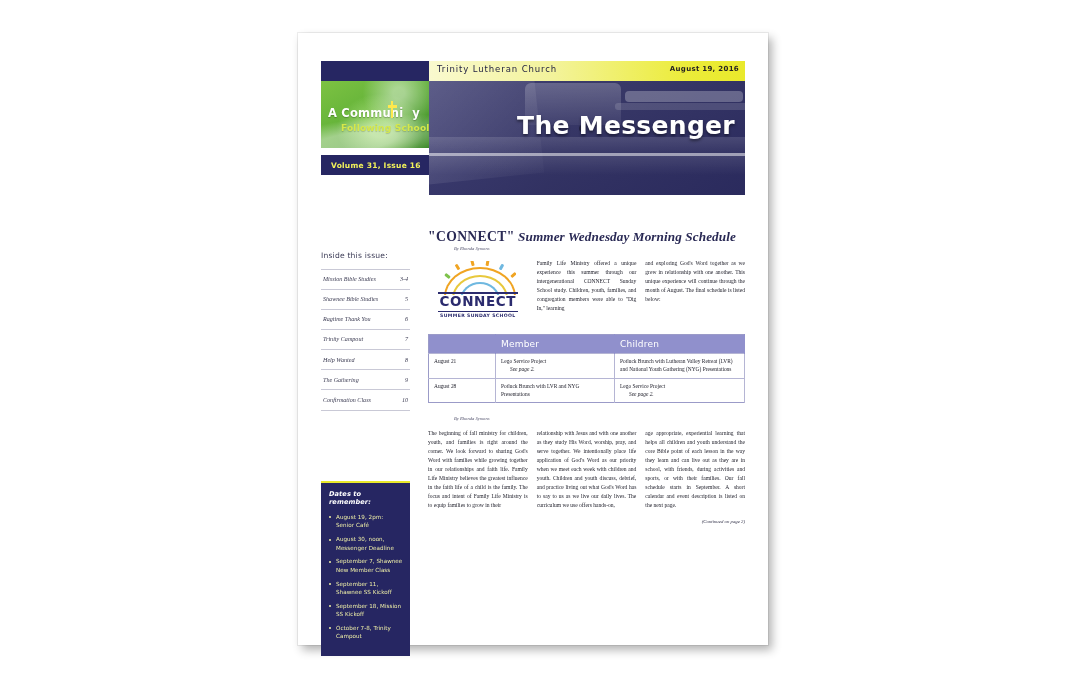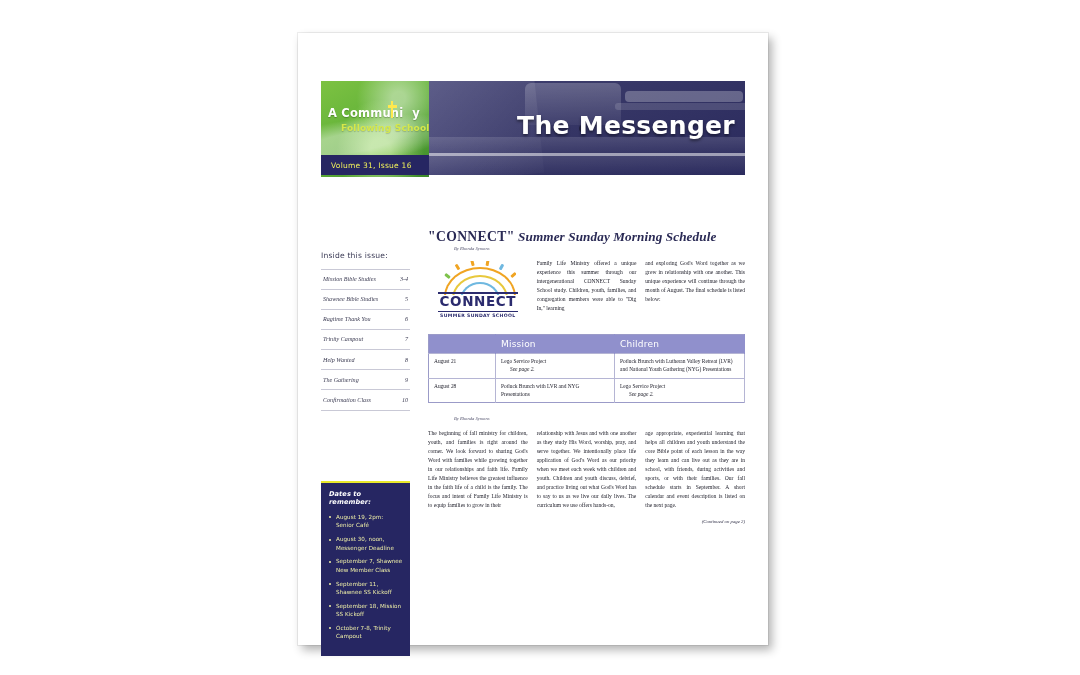--- a/index.html
+++ b/index.html
@@ -36,21 +36,21 @@
   .mh-topbar .date{
     position:absolute;right:6px;top:4px;
     font-family:"DejaVu Sans", sans-serif;
     font-size:7px;letter-spacing:.3px;color:#231f20;font-weight:bold;
   }
   .mh-navyslab{
     position:absolute;left:0;top:0;width:108px;height:20px;background:#262662;
   }
   
   .mh-logo{
-    position:absolute;left:0;top:20px;width:108px;height:96px;
+    position:absolute;left:0;top:20px;width:108px;height:67px;
     background:
       radial-gradient(circle at 72% 18%, rgba(255,255,255,.45) 0 6%, rgba(255,255,255,0) 38%),
       radial-gradient(ellipse at 55% 72%, rgba(220,255,170,.55) 0 12%, rgba(220,255,170,0) 52%),
       linear-gradient(150deg,#7dc242 0%,#66b43a 40%,#4e9c31 75%,#3d8a2a 100%);
     overflow:hidden;
   }
   .mh-logo .swoosh{
     position:absolute;left:-14px;top:34px;width:150px;height:46px;
     background:radial-gradient(ellipse at 30% 50%, rgba(255,255,255,.42) 0 30%, rgba(255,255,255,0) 72%);
     transform:rotate(-9deg);
@@ -71,26 +71,26 @@
     position:absolute;left:20px;top:42px;
     font-family:"DejaVu Sans", sans-serif;font-weight:bold;font-size:9px;
     color:#d5e84a;letter-spacing:.2px;white-space:nowrap;
     text-shadow:0 1px 1px rgba(0,0,0,.18);
   }
   .mh-volbar{
     position:absolute;left:0;top:94px;width:108px;height:20px;background:#262662;
   }
   .mh-volbar span{
     position:absolute;left:10px;top:5.5px;
-    font-family:"DejaVu Sans", sans-serif;font-weight:normal;font-size:7.5px;
+    font-family:"DejaVu Sans", sans-serif;font-weight:bold;font-size:7.5px;
     color:#f2f25a;letter-spacing:.25px;
   }
   
   .mh-photo{
-    position:absolute;left:108px;top:20px;width:316px;height:94px;
+    position:absolute;left:108px;top:20px;width:316px;height:114px;
     overflow:hidden;
     background:
       linear-gradient(115deg, rgba(56,56,110,.90) 0%, rgba(46,46,96,.88) 45%, rgba(40,40,92,.92) 100%),
       linear-gradient(to bottom,#8e8ea8 0%,#70708e 40%,#5a5a7c 70%,#4a4a6e 100%);
   }
   .mh-photo .ph{position:absolute;background:rgba(255,255,255,.10);}
   .mh-photo .ph1{left:-10px;top:-6px;width:120px;height:104px;transform:rotate(-6deg);
     background:linear-gradient(to bottom right, rgba(255,255,255,.16), rgba(255,255,255,.02));}
   .mh-photo .ph2{left:96px;top:2px;width:96px;height:42px;border-radius:6px 6px 0 0;
     background:linear-gradient(to bottom, rgba(255,255,255,.22), rgba(255,255,255,.05));}
@@ -224,20 +224,25 @@
   }
 </style>
 </head>
 <body>
 
 <div class="screen">
   <div class="page">
     <div class="page-inner">
 
       <div class="masthead">
+        <div class="mh-topbar">
+          <div class="mh-navyslab"></div>
+          <span class="church">Trinity Lutheran Church</span>
+          <span class="date">August 19, 2016</span>
+        </div>
 
         <div class="mh-logo">
           <div class="swoosh"></div>
           <div class="community"><span>A Communi</span><span style="padding-left:9px">y</span></div>
           <div class="cross">
               <i class="v"></i>
               <i class="h"></i>
             </div>
           <div class="following">Following School</div>
         </div>
@@ -303,21 +308,21 @@
           <li>September 7, Shawnee New Member Class</li>
           <li>September 11, Shawnee SS Kickoff</li>
           <li>September 18, Mission SS Kickoff</li>
           <li>October 7-8, Trinity Campout</li>
         </ul>
       </div>
 
       <div class="content">
 
         <div>
-          <h1 class="art-head"><span class="quoted">"CONNECT"</span><span> Summer Sunday Morning Schedule</span></h1>
+          <h1 class="art-head"><span class="quoted">"CONNECT"</span><span> Summer Wednesday Morning Schedule</span></h1>
           <div class="byline">By Rhonda Symons</div>
 
           <div class="cols">
             <div class="logo-cell">
               <div class="connect">
                 <div class="arcwrap">
                   <div class="arc a1"></div>
                     <div class="arc a2"></div>
                     <div class="arc a3"></div>
                   <div class="ray r1"></div>
@@ -338,21 +343,21 @@
             </div>
             <div class="col">
               <p>and exploring God's Word together as we grew in relationship with one another. This unique experience will continue through the month of August. The final schedule is listed below:</p>
             </div>
           </div>
 
           <table class="sched">
             <thead>
               <tr>
                 <th class="blank"></th>
-                <th>Mission</th>
+                <th>Member</th>
                 <th>Children</th>
               </tr>
             </thead>
             <tbody>
               <tr>
                 <td class="date">August 21</td>
                 <td class="mission"><span>Lego Service Project</span><span class="seepage">See page 2.</span></td>
                 <td><span>Potluck Brunch with Lutheran Valley Retreat (LVR) and National Youth Gathering (NYG) Presentations</span></td>
               </tr>
               <tr>

